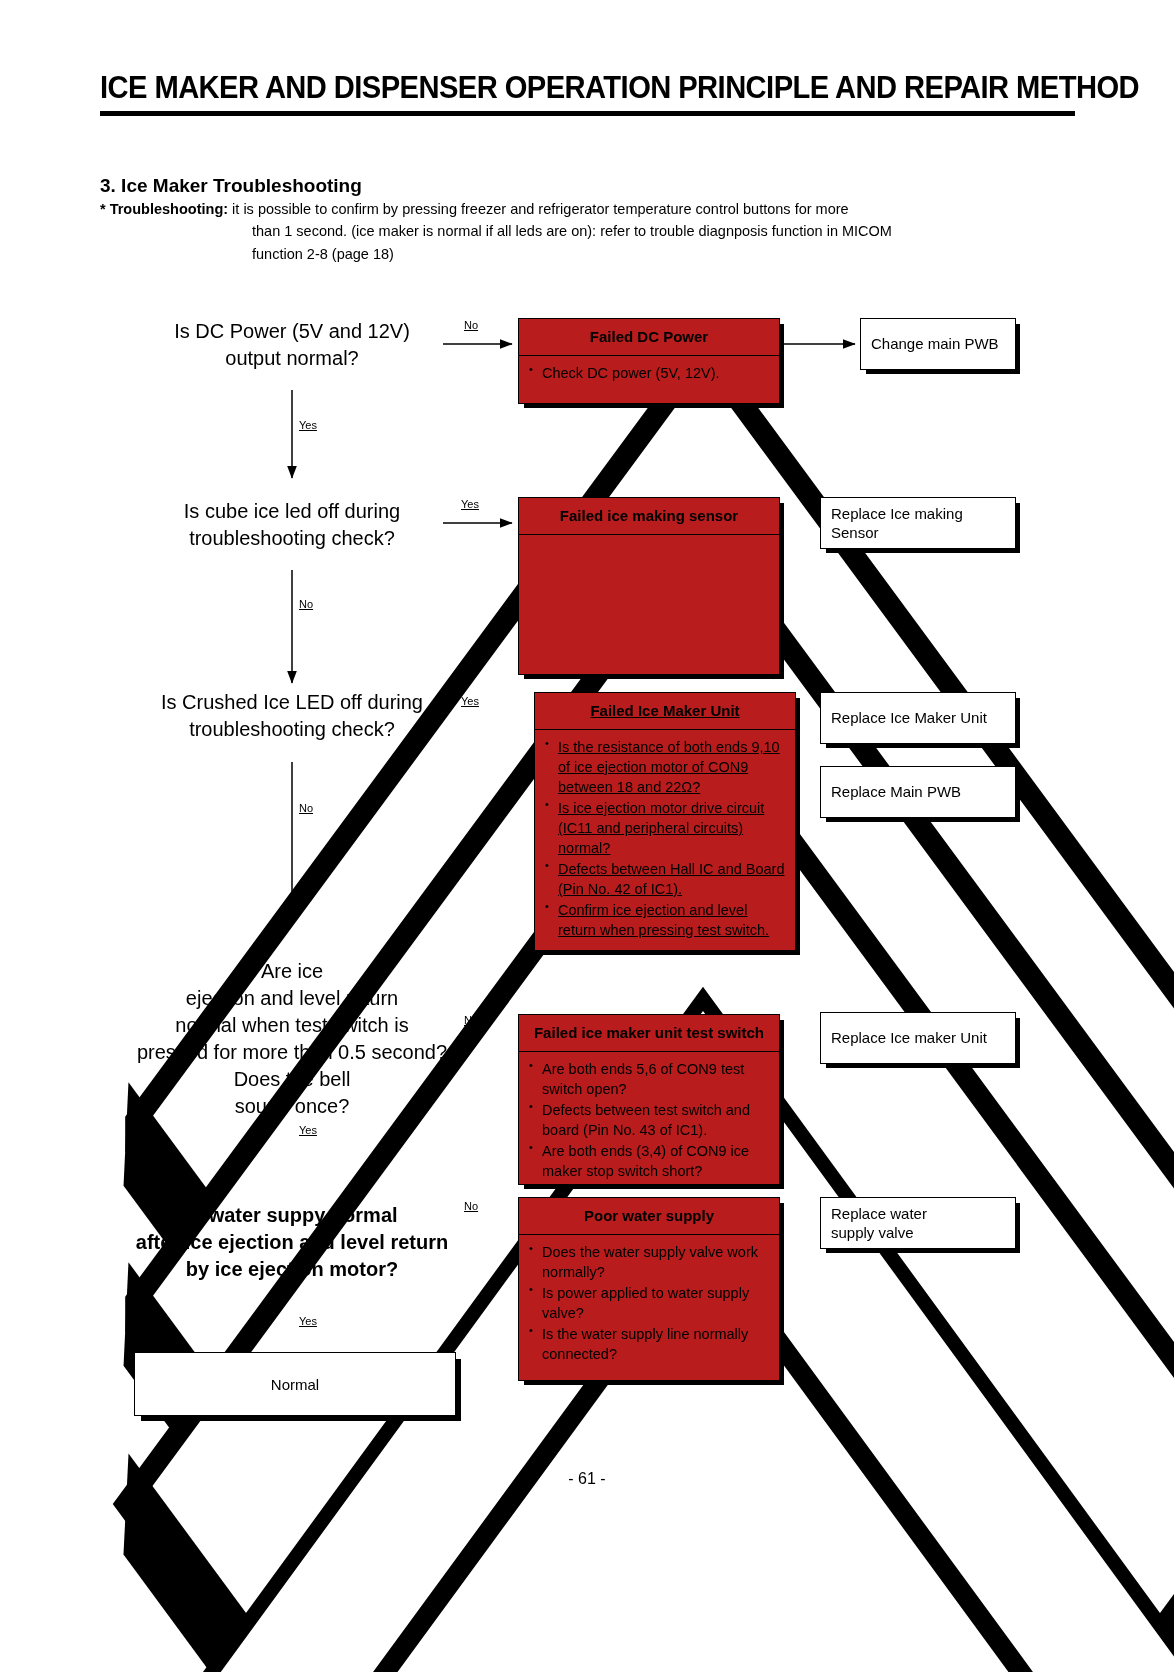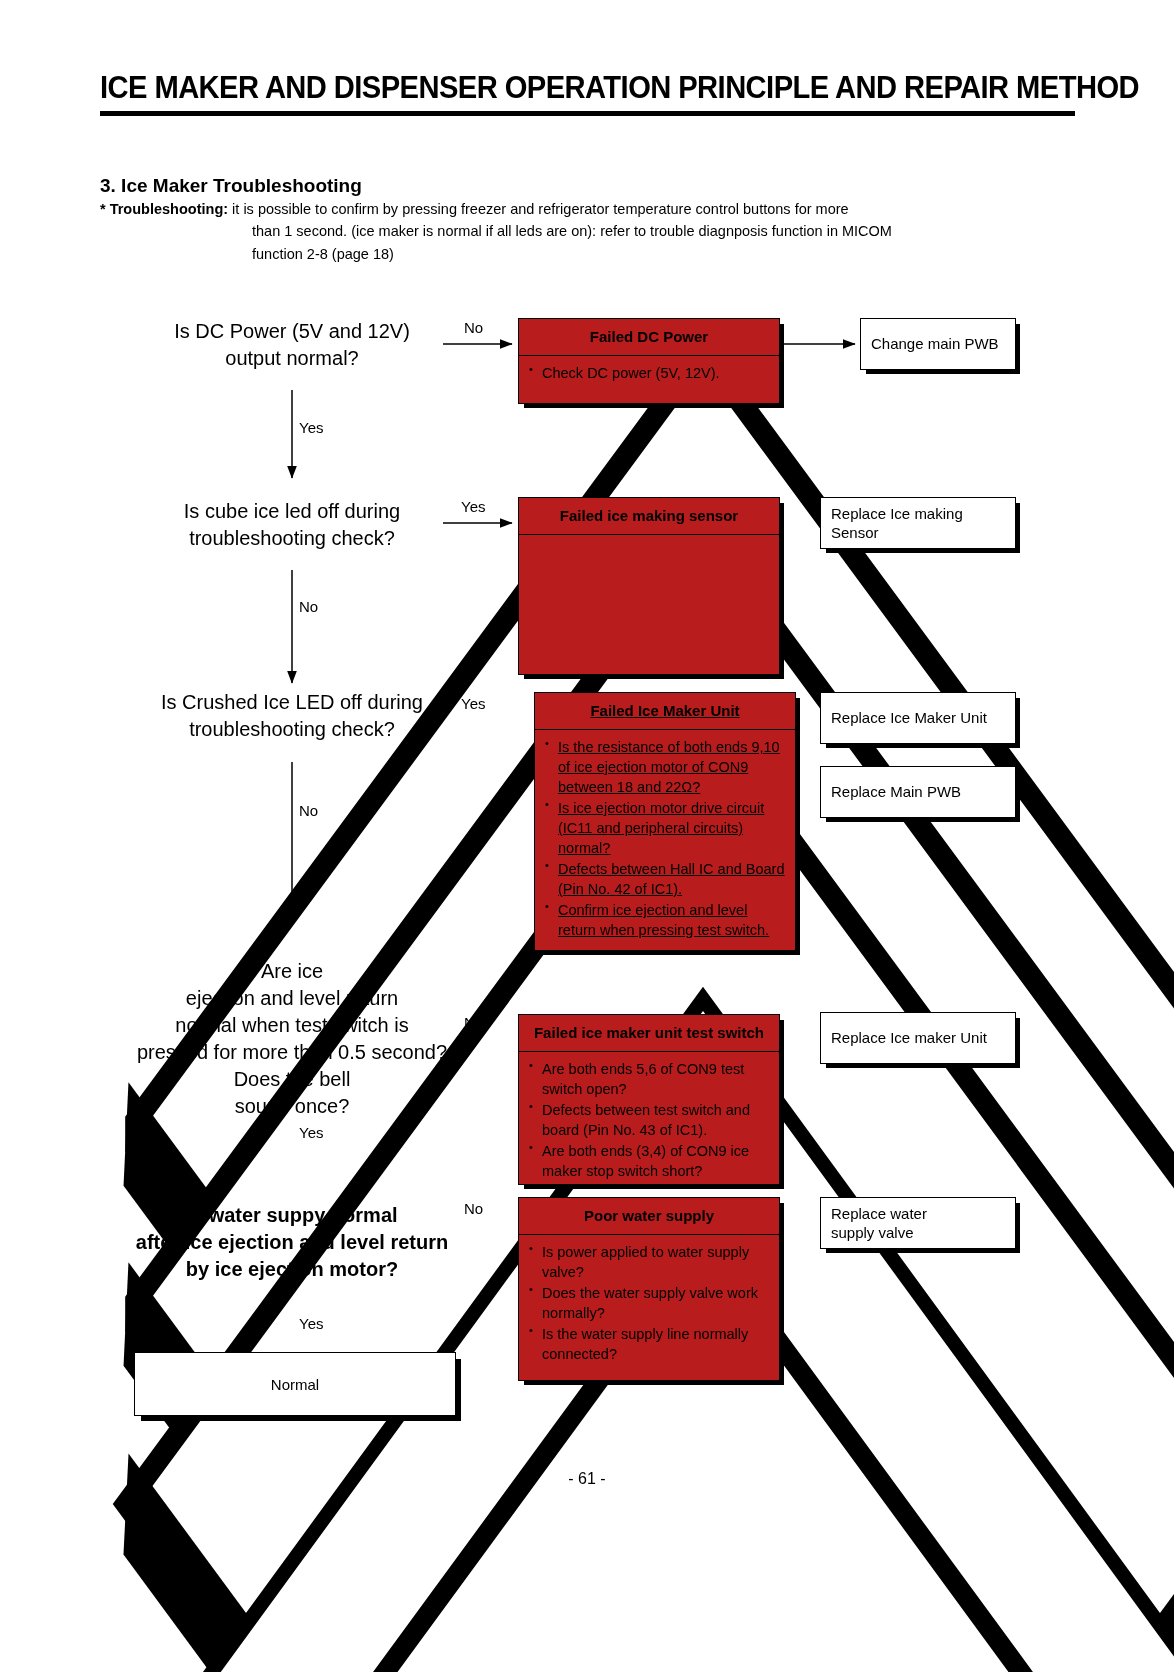--- a/index.html
+++ b/index.html
@@ -177,23 +177,24 @@
     box-shadow: 6px 6px 0 -1px #000;
     display: flex;
     align-items: center;
     justify-content: center;
     font-size: 15px;
   }
 
   
   .edge-label {
     position: absolute;
-    font-size: 15px;
+    font-size: 11px;
     line-height: 1;
     white-space: nowrap;
+    text-decoration: underline;
   }
 
   
   .page-number {
     position: absolute;
     left: 0;
     top: 1470px;
     width: 1174px;
     text-align: center;
     font-size: 16px;
@@ -342,22 +343,22 @@
           <li>Defects between test switch and board (Pin  No. 43 of IC1).</li>
           <li>Are  both ends (3,4) of  CON9 ice maker  stop switch  short?</li>
         </ul>
       </div>
     </div>
 
     <div class="fbox" style="left:518px; top:1197px; width:262px; height:184px;">
       <div class="fbox-head">Poor water supply</div>
       <div class="fbox-body">
         <ul>
+          <li>Does the water supply valve work normally?</li>
           <li>Is power applied to water supply valve?</li>
-          <li>Does the water supply valve work normally?</li>
           <li>Is the water supply line normally connected?</li>
         </ul>
       </div>
     </div>
 
     <div class="abox" style="left:860px; top:318px; width:156px; height:52px; justify-content:flex-start;">
       <span>Change main PWB</span>
     </div>
 
     <div class="abox" style="left:820px; top:497px; width:196px; height:52px;">

